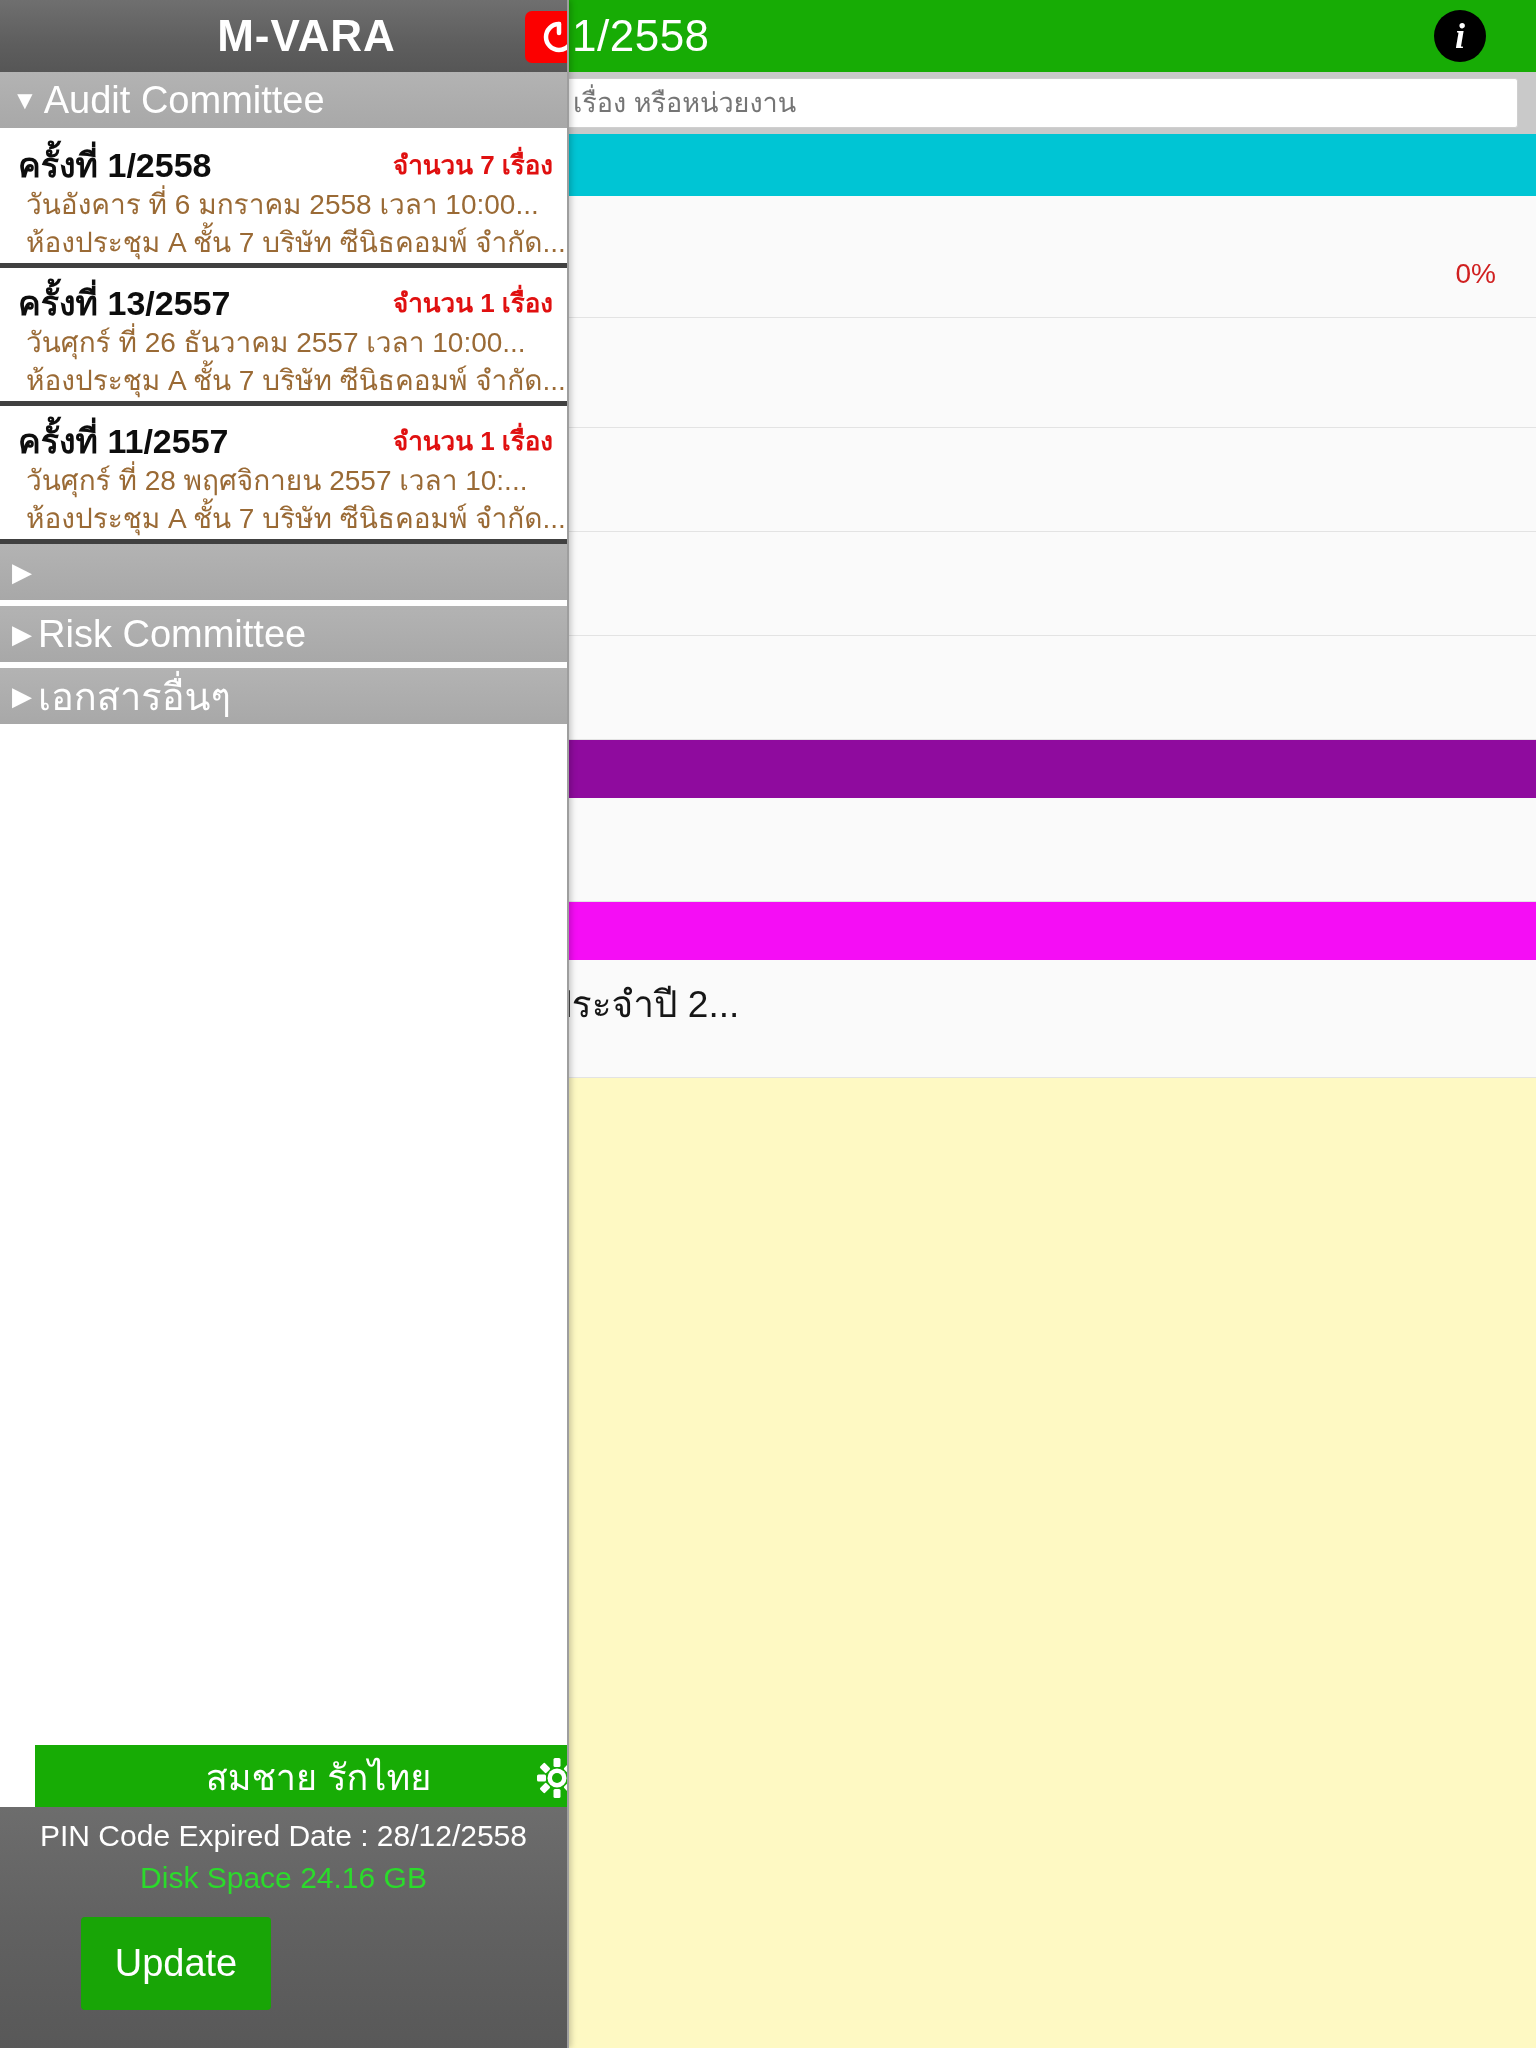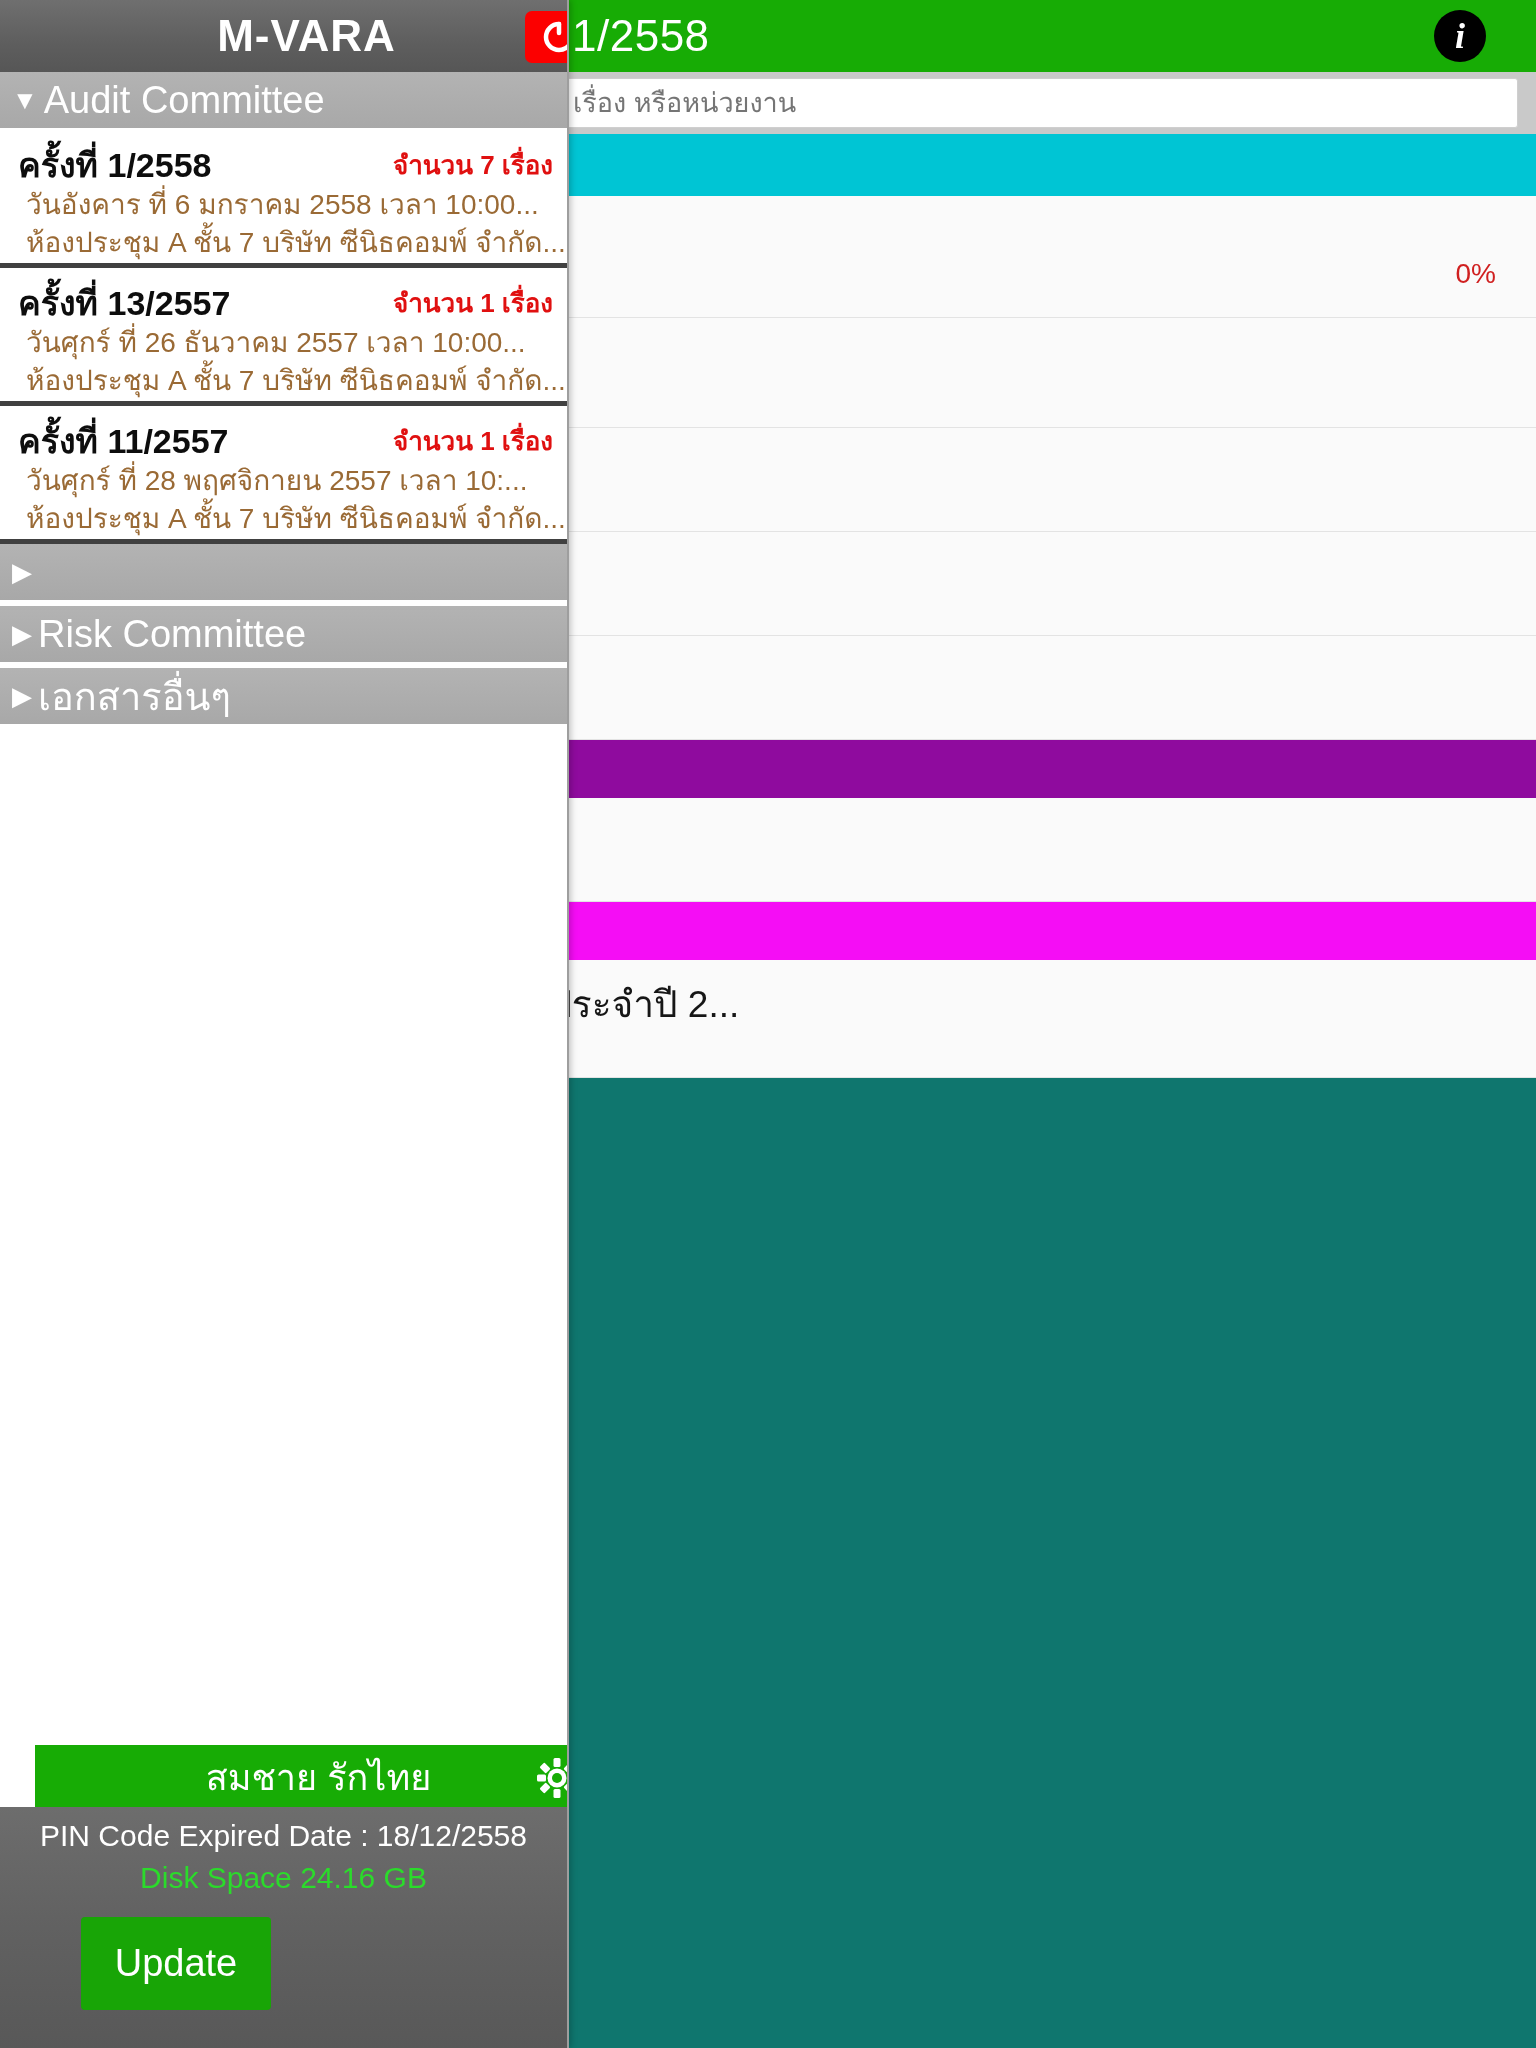--- a/index.html
+++ b/index.html
@@ -6,21 +6,21 @@
   body{
     width:1536px;height:2048px;
     font-family:"Liberation Sans","DejaVu Sans",sans-serif;
     background:#ffffff;
     overflow:hidden;
     position:relative;
   }
   
   #right-panel{
     position:absolute;left:0;top:0;width:1536px;height:2048px;
-    background:#0f766e;
+    background:#fef9c3;
   }
   #right-topbar{
     position:absolute;left:0;top:0;width:1536px;height:72px;
     background:#17ac05;
     display:flex;align-items:center;
   }
   #right-topbar .rt-title{
     color:#ffffff;font-size:44px;font-weight:400;margin-left:572px;
     letter-spacing:0.5px;white-space:nowrap;
   }
@@ -269,17 +269,17 @@
           <rect x="29.5" y="26.5" width="7" height="9" rx="1.5" transform="rotate(-45 33 31)"></rect>
           <rect x="29.5" y="6.5" width="7" height="9" rx="1.5" transform="rotate(45 33 11)"></rect>
           <rect x="5.5" y="26.5" width="7" height="9" rx="1.5" transform="rotate(45 9 31)"></rect>
         </g>
         <circle cx="21" cy="21" r="5" fill="#17ac05"></circle>
       </svg>
     </div>
   </div>
 
   <div id="footer">
-    <div id="pin-line">PIN Code Expired Date : 18/12/2558</div>
+    <div id="pin-line">PIN Code Expired Date : 28/12/2558</div>
     <div id="disk-line">Disk Space 24.16 GB</div>
     <div id="update-button">Update</div>
   </div>
 </div>
 
 </body></html>

